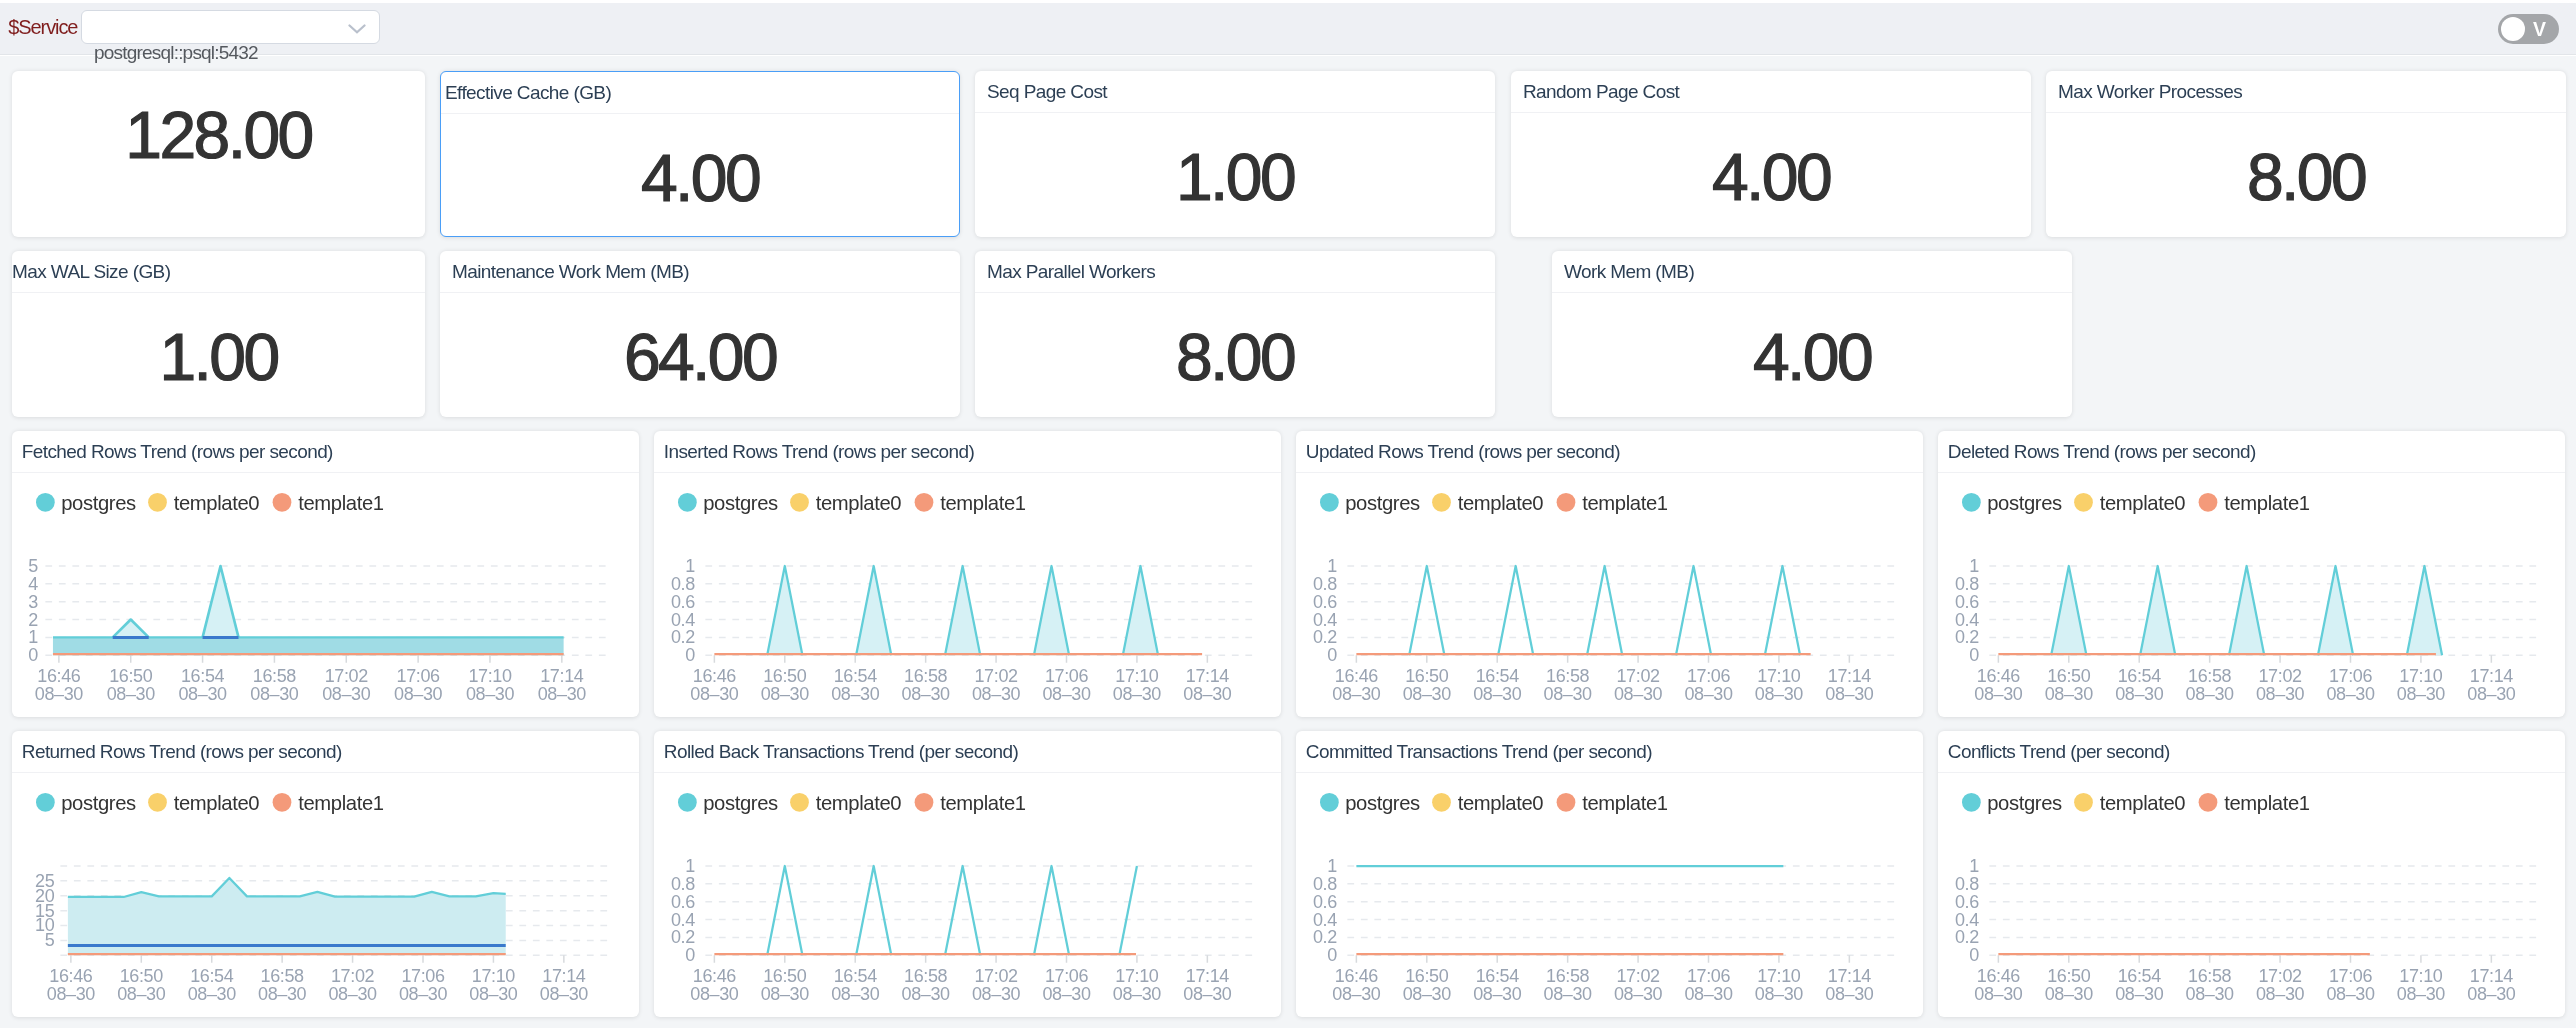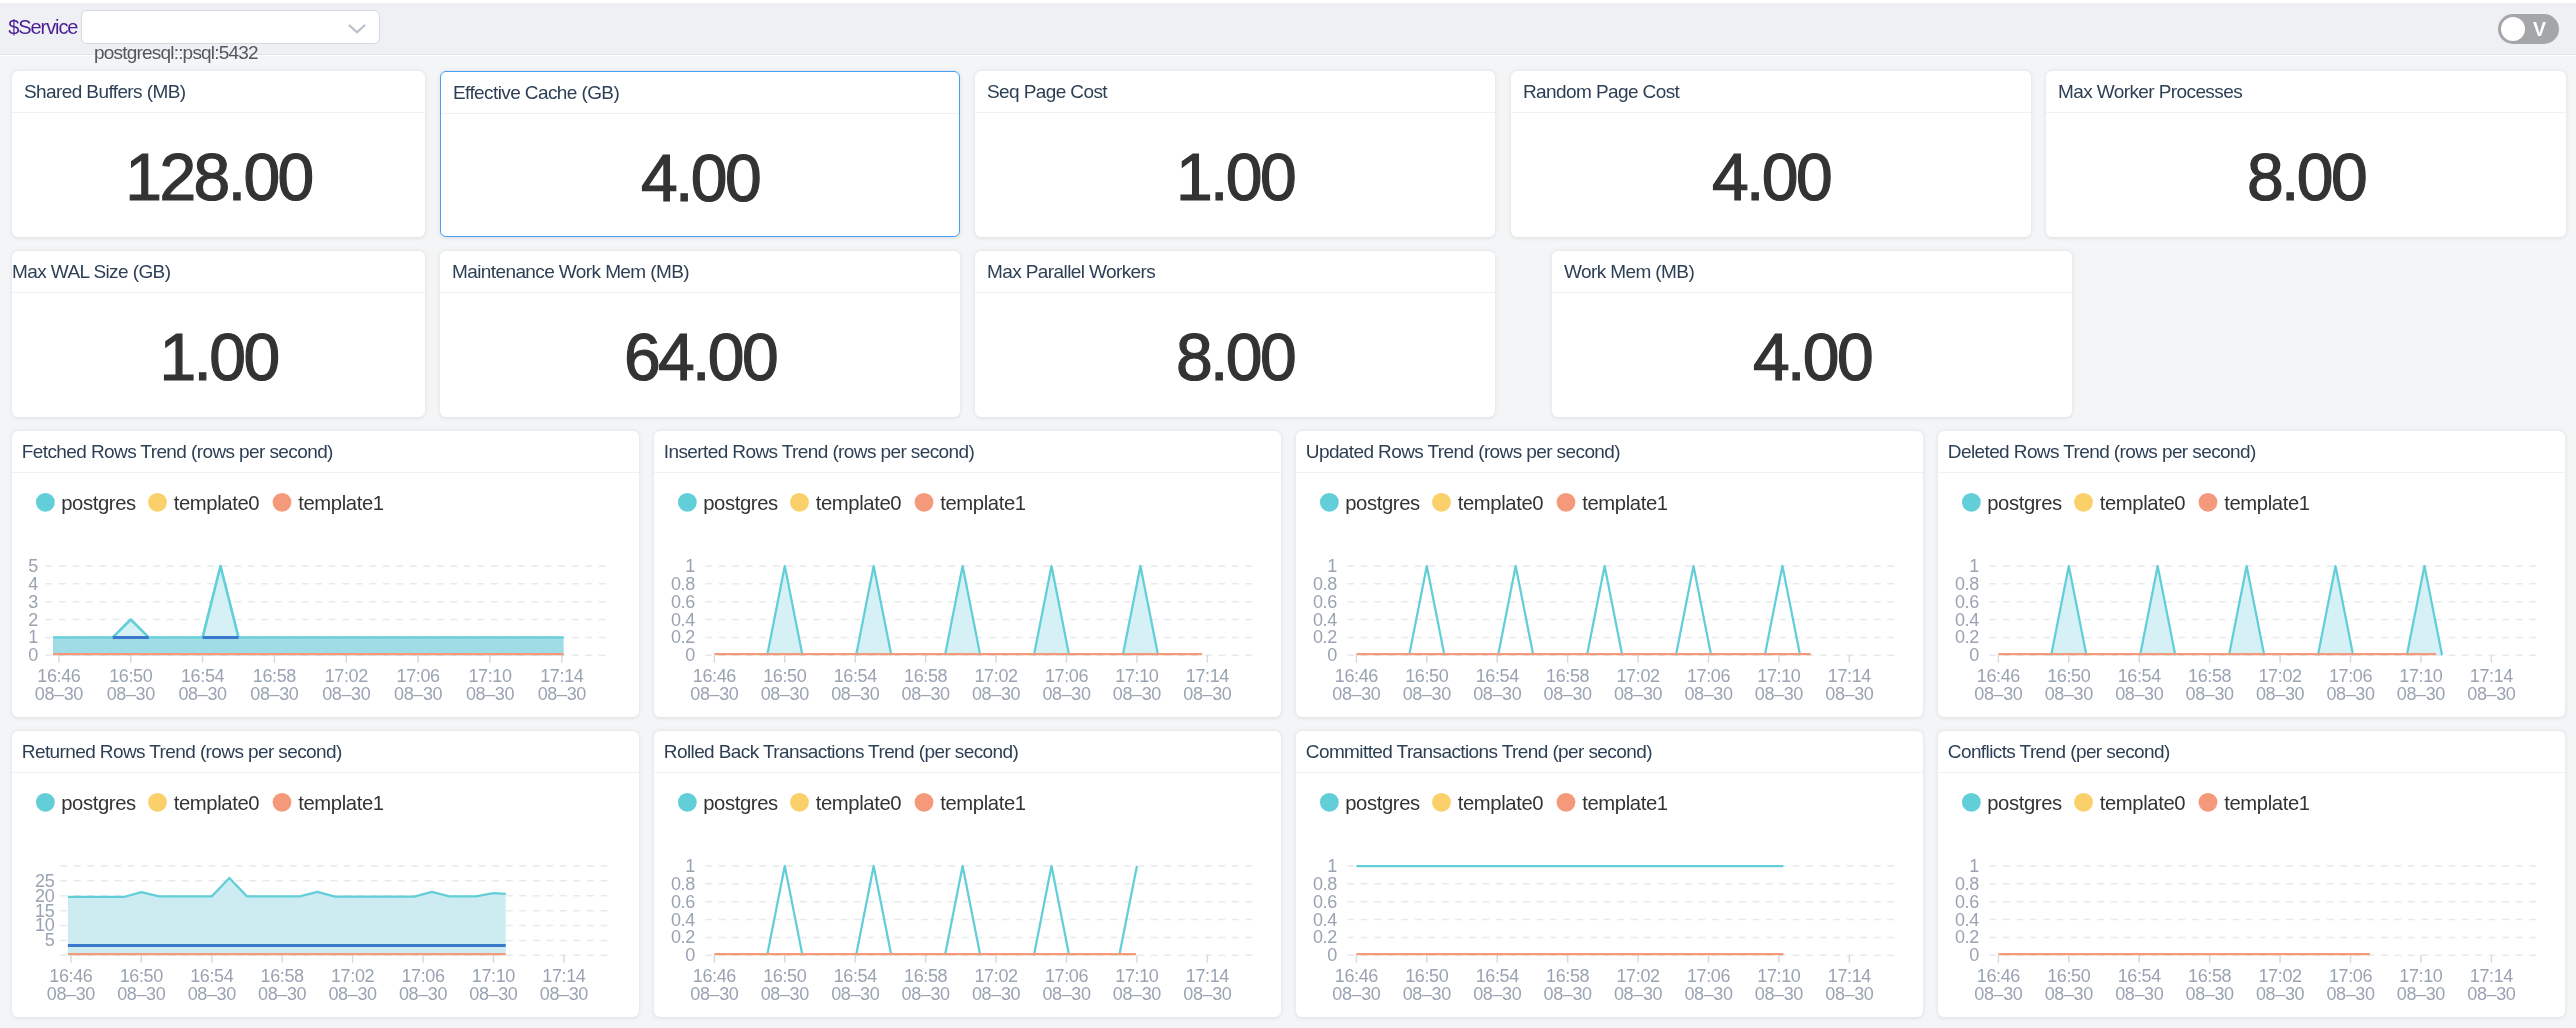--- a/index.html
+++ b/index.html
@@ -1,19 +1,19 @@
 <!DOCTYPE html>
 <html style="font-size:12px"><head>
 <meta charset="utf-8">
 <style>
 * { margin:0; padding:0; }
 html,body { width:2576px; height:1029px; background:#fff; font-family:"Liberation Sans",sans-serif; overflow:hidden; }
 .page { position:absolute; left:0; top:56px; width:2576px; height:973px; background:#f3f5f7; }
 .topbar { position:absolute; left:0; top:3px; width:2576px; height:51px; background:#eef0f4; border-bottom:1.5px solid #e2e5e9; box-sizing:content-box; }
-.svc { position:absolute; left:8.3px; top:12.8px; font-size:20px; letter-spacing:-1.1px; color:#4c1d95;text-align:center; }
+.svc { position:absolute; left:8.3px; top:12.8px; font-size:20px; letter-spacing:-1.1px; color:#7f1d1d;text-align:center; }
 .dd { position:absolute; left:81px; top:6.8px; width:299px; height:34px; background:#fff; border:1.5px solid #d5dae2; border-radius:6px; box-sizing:border-box; }
 .dd .txt { position:absolute; left:12px; top:6.8px; font-size:19px; letter-spacing:-0.8px; color:#54585e;margin-top:24px; }
 .toggle { position:absolute; left:2498px; top:10.5px; width:61px; height:30px; border-radius:15px; background:#a4a6a9; }
 .knob { position:absolute; left:3px; top:3px; width:24px; height:24px; border-radius:12px; background:#fff; }
 .tv { position:absolute; left:35px; top:4.5px; font-size:19.5px; font-weight:bold; color:#fff; }
 .card { position:absolute; background:#fff; border-radius:6px; box-shadow:0 0.8px 4.5px rgba(0,0,0,0.10); }
 .ct { height:41px; line-height:41px; font-size:19px; letter-spacing:-0.6px; color:#2c3f54; border-bottom:1.5px solid #f0f1f4; white-space:nowrap; }
 .num { height:122px; display:flex; align-items:center; justify-content:center; font-size:66px; font-weight:400; -webkit-text-stroke:1.2px #333; letter-spacing:-2.6px; color:#333; padding-top:6px; box-sizing:border-box;text-align:right; }
 </style>
 </head>
@@ -26,25 +26,24 @@
     <svg style="position:absolute;right:13.5px;top:12.8px" width="18" height="10.5" viewBox="0 0 24 14">
         <path d="M2 2 L12 11 L22 2" fill="none" stroke="#b9c0cc" stroke-width="3" stroke-linecap="round"></path>
       </svg>
   </div>
   <div class="toggle">
       <div class="knob"></div>
       <div class="tv">V</div>
     </div>
 </div>
 <div class="card stat" style="left:12px;top:71px;width:413px;height:166px;box-sizing:border-box">
-<div class="ct" style="padding-left:12px">Shared Buffers (MB)</div>
 <div class="num">128.00</div>
 </div>
 <div class="card stat" style="left:440px;top:71px;width:520px;height:166px;border:1.5px solid #4a9ef7;box-sizing:border-box">
-<div class="ct" style="padding-left:12px">Effective Cache (GB)</div>
+<div class="ct" style="padding-left:4px">Effective Cache (GB)</div>
 <div class="num">4.00</div>
 </div>
 <div class="card stat" style="left:975px;top:71px;width:520px;height:166px;box-sizing:border-box">
 <div class="ct" style="padding-left:12px">Seq Page Cost</div>
 <div class="num">1.00</div>
 </div>
 <div class="card stat" style="left:1511px;top:71px;width:520px;height:166px;box-sizing:border-box">
 <div class="ct" style="padding-left:12px">Random Page Cost</div>
 <div class="num">4.00</div>
 </div>

